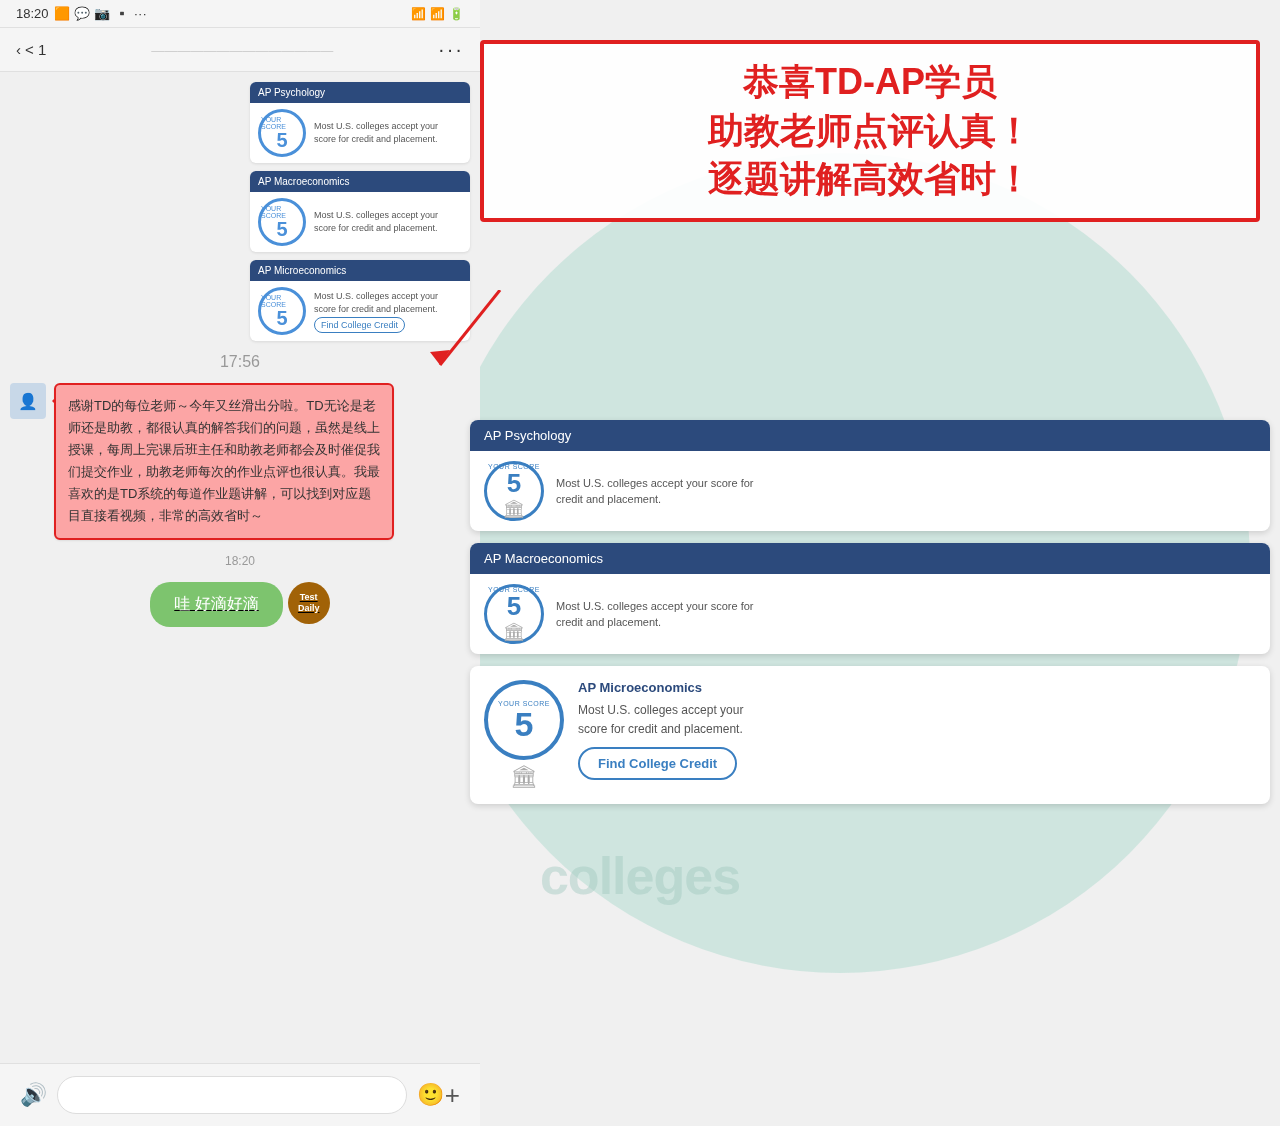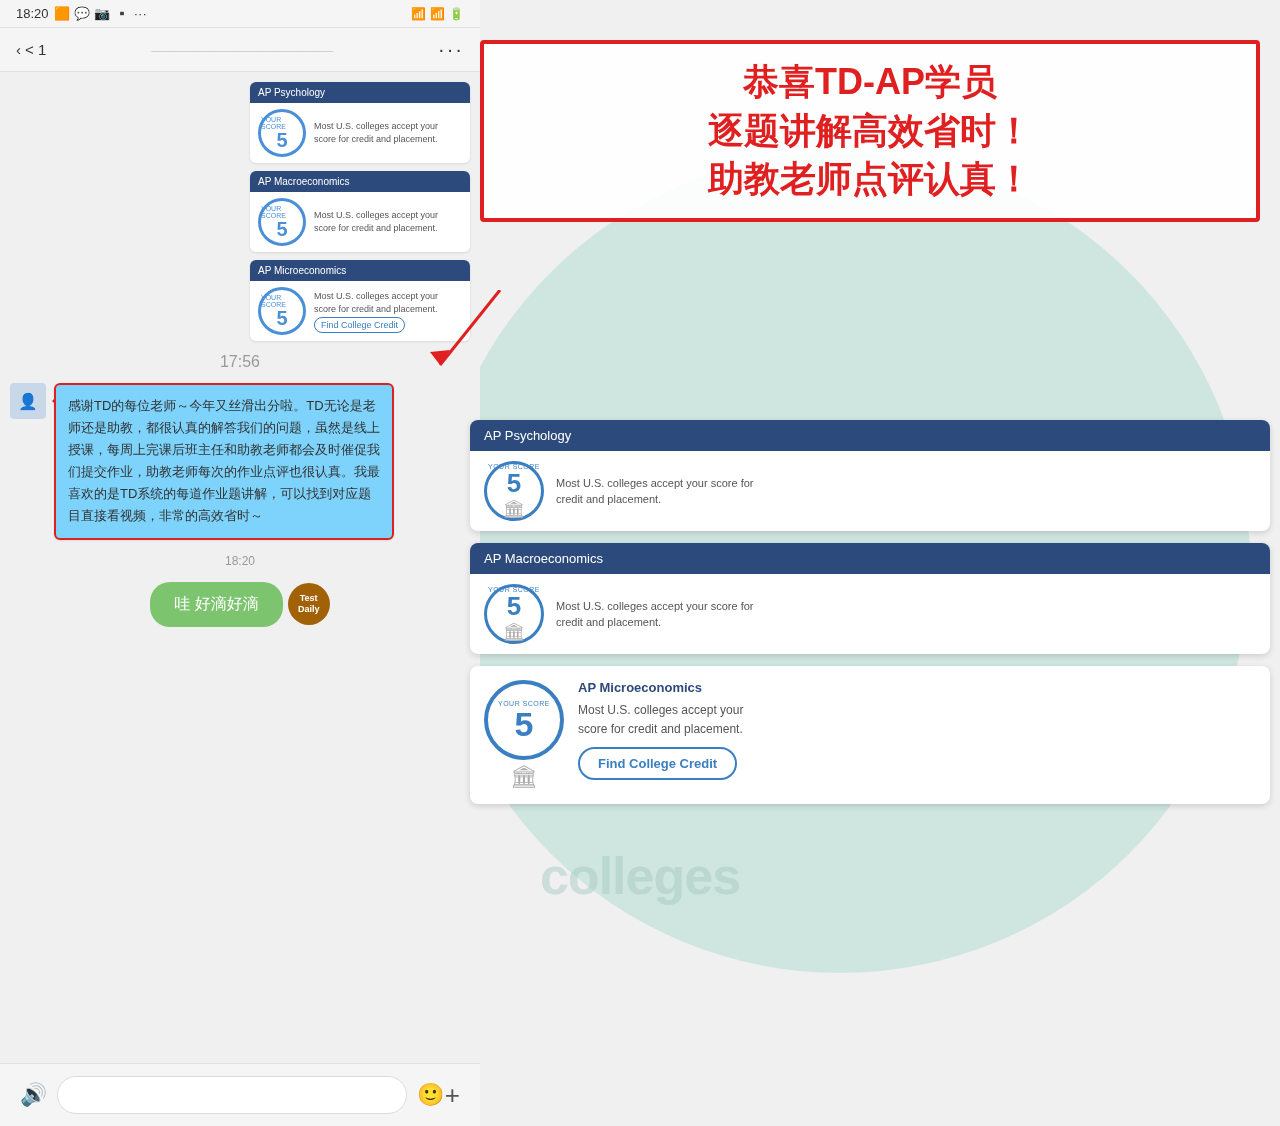--- a/index.html
+++ b/index.html
@@ -161,21 +161,21 @@
       border-radius: 4px;
       background: #c8d8e8;
       flex-shrink: 0;
       display: flex;
       align-items: center;
       justify-content: center;
       font-size: 16px;
       color: #7a9ab8;
     }
     .msg-bubble {
-      background: #7dd3fc;
+      background: #fca5a5;
       border-radius: 6px;
       padding: 10px 12px;
       font-size: 13px;
       color: #333;
       line-height: 1.7;
       max-width: 340px;
       position: relative;
       box-shadow: 0 1px 2px rgba(0,0,0,0.08);
       border: 2px solid #e02020;
     }
@@ -190,23 +190,24 @@
 
     
     .timestamp2 {
       text-align: center;
       font-size: 12px;
       color: #999;
       margin: 6px 0;
     }
     .green-bubble-row {
       display: flex;
-      align-items: center;
+      align-items: flex-start;
       gap: 5px;
       justify-content: center;
+      text-decoration: underline;
     }
     .green-bubble {
       background: #7dc46e;
       border-radius: 20px;
       padding: 12px 24px;
       font-size: 16px;
       color: #fff;
       font-weight: 500;
     }
     .td-icon {
@@ -506,22 +507,22 @@
     <span class="bottom-icon">🙂</span>
     <span class="bottom-icon" style="font-size:26px; font-weight:300;">+</span>
   </div>
 </div>
 
 <div class="right-overlay">
 
   <div class="red-announcement">
     <div class="red-announcement-text">
       <div>恭喜TD-AP学员</div>
+      <div>助教老师点评认真！</div>
       <div>逐题讲解高效省时！</div>
-      <div>助教老师点评认真！</div>
     </div>
   </div>
 
   <svg class="red-arrow" width="80" height="90" viewBox="0 0 80 90">
     <line x1="70" y1="0" x2="10" y2="75" stroke="#e02020" stroke-width="3"></line>
     <polygon points="10,75 20,60 0,62" fill="#e02020"></polygon>
   </svg>
 
   <div class="ap-scores-area">
 

